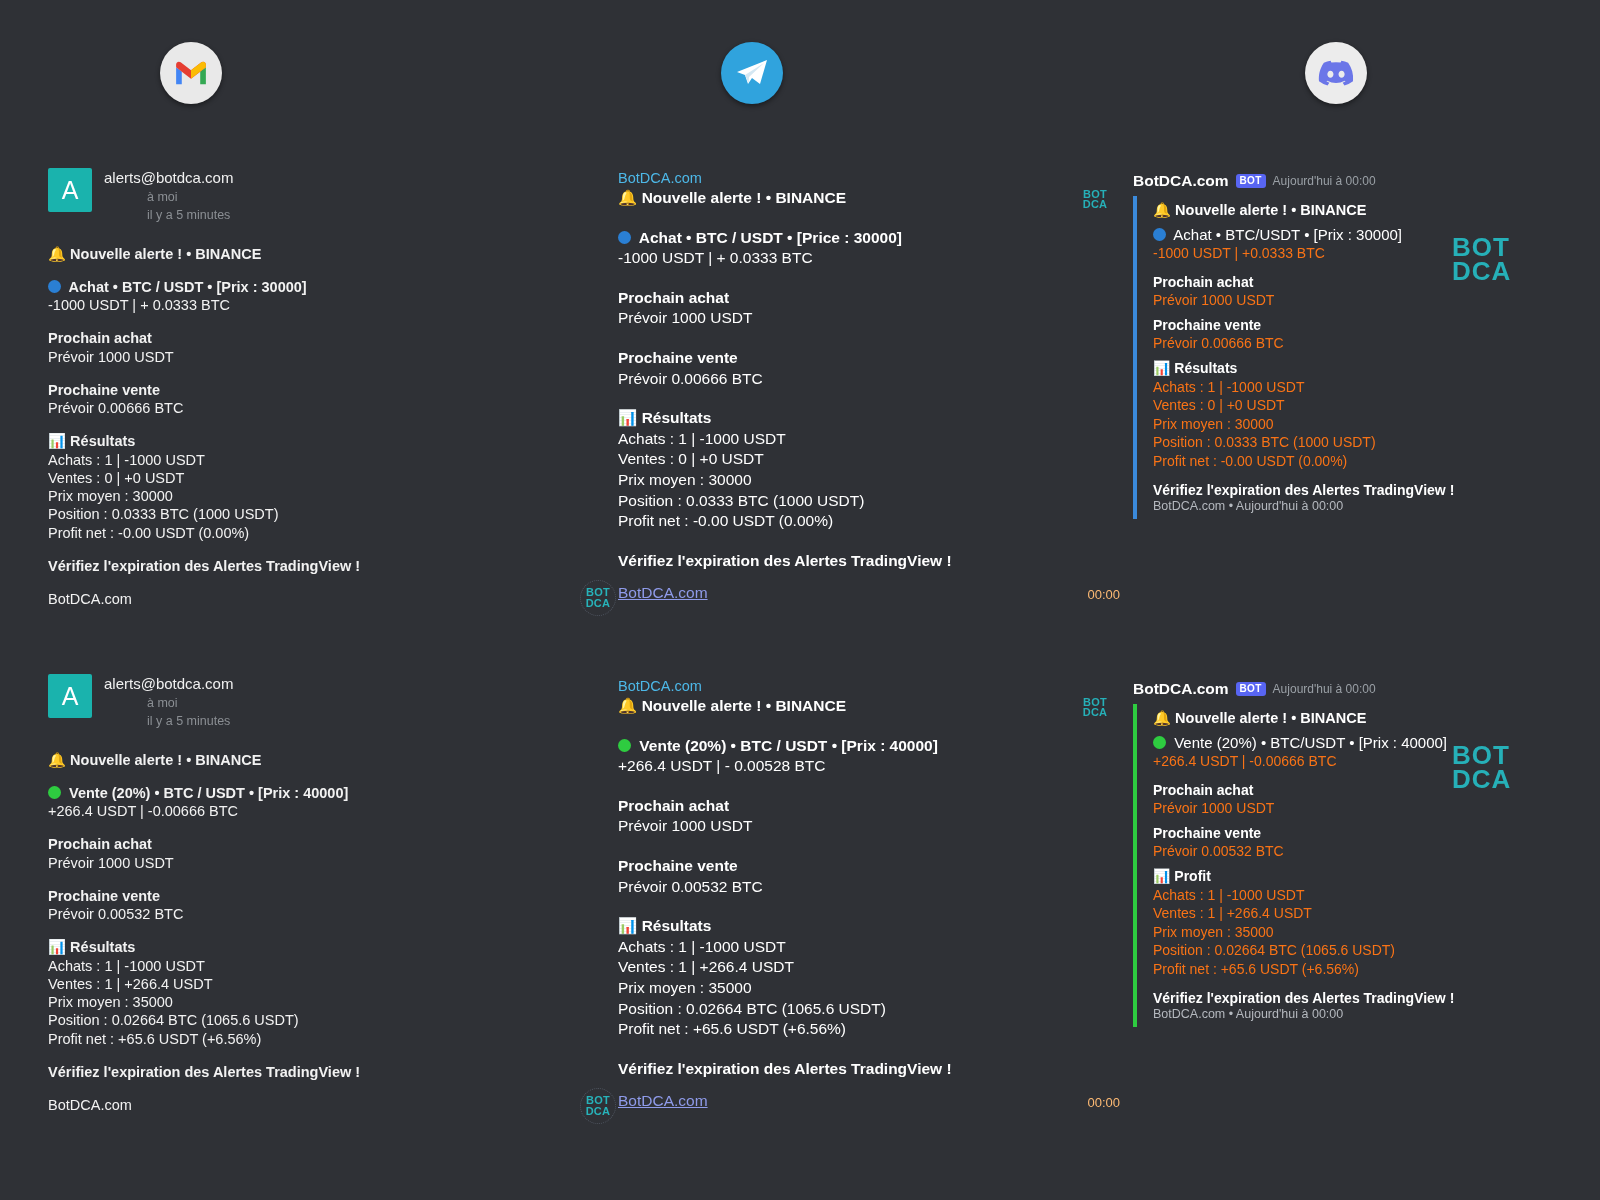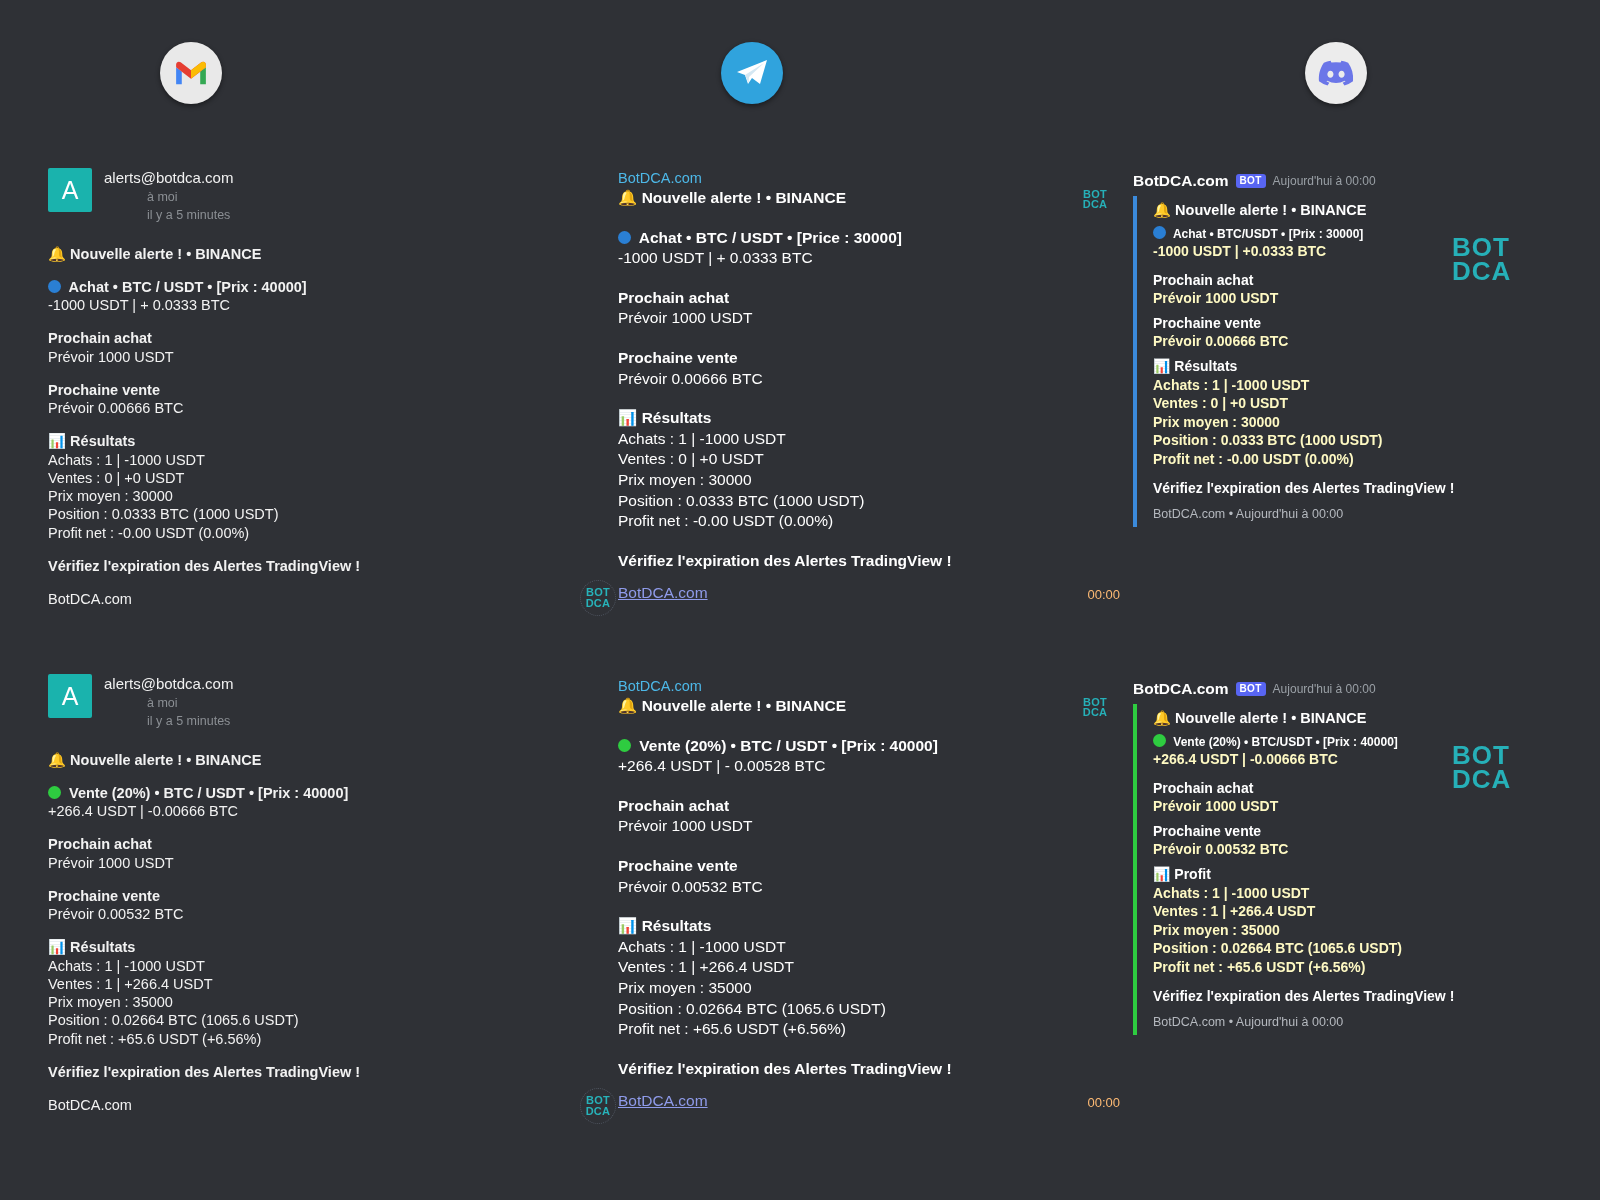--- a/index.html
+++ b/index.html
@@ -84,26 +84,26 @@
   .dc-head { display: flex; align-items: center; gap: 7px; margin-bottom: 6px; }
   .dc-author { font-size: 15.5px; font-weight: bold; color: #ffffff; }
   .dc-badge {
     background: #5865f2; color: #fff; font-size: 10px; font-weight: bold;
     padding: 1px 4px 2px; border-radius: 3px; letter-spacing: .3px;
   }
   .dc-ts { font-size: 12px; color: #9aa0a6; }
   .dc-embed { border-left: 4px solid #3b8adb; padding: 6px 0 6px 16px; }
   .dc-embed.green { border-left-color: #2ecc40; }
   .dc-embed .title { font-size: 14.5px; font-weight: bold; color: #ffffff; margin-bottom: 7px; }
-  .dc-embed .sub   { font-size: 12px; font-weight: bold; color: #ffffff; margin-bottom: 1px; }
-  .dc-embed .ln    { font-size: 14px; color: #fef9c3; line-height: 1.33; font-weight: bold; }
+  .dc-embed .sub   { font-size: 15px; font-weight: normal; color: #ffffff; margin-bottom: 1px; }
+  .dc-embed .ln    { font-size: 14px; color: #f97316; line-height: 1.33; }
   .dc-embed .ln.b  { font-weight: bold; color: #ffffff; }
   .dc-embed .gap   { height: 10px; }
   .dc-embed .gap-s { height: 6px; }
-  .dc-foot { font-size: 12.5px; color: #b5b9bf; margin-top: 10px; }
+  .dc-foot { font-size: 12.5px; color: #b5b9bf; }
 
   
   .wm {
     position: absolute; color: #26b0b8; font-weight: bold;
     font-size: 26px; line-height: .92; letter-spacing: 1px; text-align: left;
   }
   .emoji { font-family: "DejaVu Sans", sans-serif; }
   .dot { display: inline-block; width: 13px; height: 13px; border-radius: 50%;
          vertical-align: -1px; margin-right: 4px; }
   .dot.blue  { background: #2a7fd4; }
@@ -145,21 +145,21 @@
         <div class="gm-avatar">A</div>
         <div>
           <div class="gm-from">alerts@botdca.com</div>
           <div class="gm-sub">à moi</div>
           <div class="gm-sub">il y a 5 minutes</div>
         </div>
       </div>
       <div class="gm-body">
         <div class="b"><span class="emoji">🔔</span> <span>Nouvelle alerte ! • BINANCE</span></div>
         <div class="sp"></div>
-        <div class="b"><span class="dot blue"></span> <span>Achat • BTC / USDT • [Prix : 40000]</span></div>
+        <div class="b"><span class="dot blue"></span> <span>Achat • BTC / USDT • [Prix : 30000]</span></div>
         <div>-1000 USDT | + 0.0333 BTC</div>
         <div class="sp"></div>
         <div class="b">Prochain achat</div>
         <div>Prévoir 1000 USDT</div>
         <div class="sp"></div>
         <div class="b">Prochaine vente</div>
         <div>Prévoir 0.00666 BTC</div>
         <div class="sp"></div>
         <div class="b"><span class="emoji">📊</span> <span>Résultats</span></div>
         <div>Achats : 1 | -1000 USDT</div>

